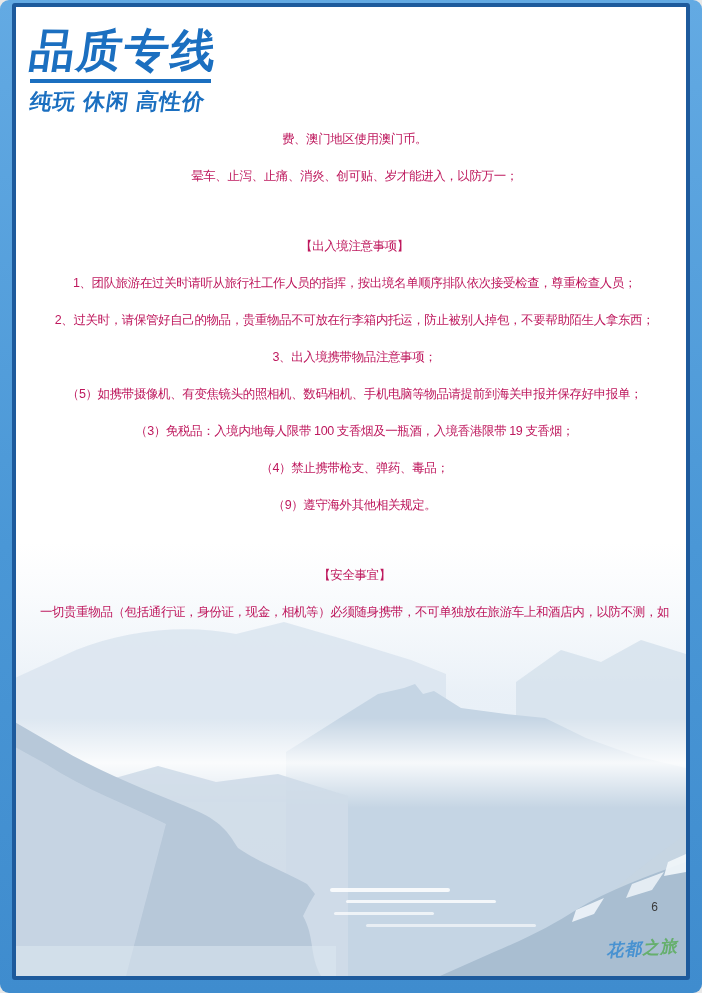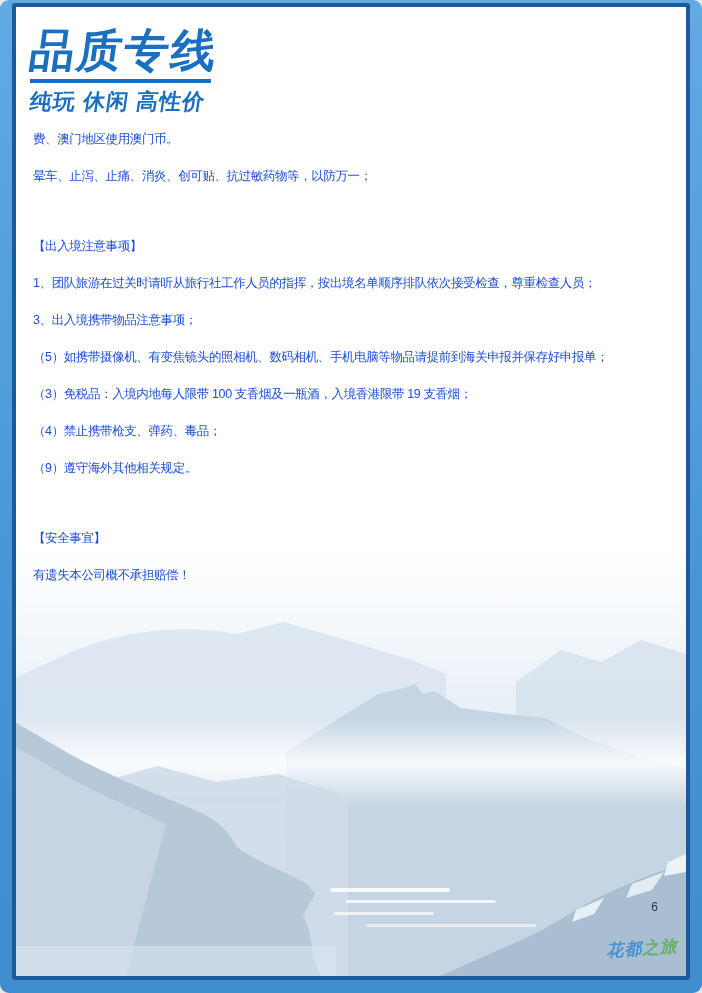--- a/index.html
+++ b/index.html
@@ -22,21 +22,21 @@
   .underline{width:181px;height:4px;background:#1b6fc0;margin-top:3px;}
   .tagline{
     display:inline-block;font-size:22px;font-weight:800;line-height:26px;
     color:#1b6fc0;transform:skewX(-8deg);margin-top:6px;letter-spacing:1px;
   }
   .body{position:relative;z-index:2;margin:6px 10px 0 17px;}
   .section{margin-top:33px;}
   .section:first-child{margin-top:0;}
   .t-line{
     font-size:12.5px;line-height:37px;height:37px;white-space:nowrap;
-    color:#1d4ed8;letter-spacing:-0.4px;overflow:visible;
+    color:#be185d;letter-spacing:-0.4px;overflow:visible;text-align:center;
   }
   .pagenum{position:absolute;right:28px;top:893px;z-index:3;font-size:12px;color:#3a3a3a;}
   .watermark{
     position:absolute;right:8px;bottom:16px;z-index:3;
     font-size:17px;font-weight:700;font-style:italic;transform:rotate(-4deg);
     letter-spacing:1px;opacity:.9;
   }
   .wm1{color:#3e8ed2;}
   .wm2{color:#5fae63;}
 </style>
@@ -92,34 +92,35 @@
 
     <header>
       <div class="title">品质专线</div>
       <div class="underline"></div>
       <div class="tagline">纯玩  休闲  高性价</div>
     </header>
 
     <main class="body" id="sections">
         <section class="section">
           <div class="t-line">费、澳门地区使用澳门币。</div>
-          <div class="t-line">晕车、止泻、止痛、消炎、创可贴、抗过敏药物等，以防万一；</div>
+          <div class="t-line">晕车、止泻、止痛、消炎、创可贴、岁才能进入，以防万一；</div>
         </section>
         <section class="section">
           <div class="t-line">【出入境注意事项】</div>
           <div class="t-line">1、团队旅游在过关时请听从旅行社工作人员的指挥，按出境名单顺序排队依次接受检查，尊重检查人员；</div>
+          <div class="t-line">2、过关时，请保管好自己的物品，贵重物品不可放在行李箱内托运，防止被别人掉包，不要帮助陌生人拿东西；</div>
           <div class="t-line">3、出入境携带物品注意事项；</div>
           <div class="t-line">（5）如携带摄像机、有变焦镜头的照相机、数码相机、手机电脑等物品请提前到海关申报并保存好申报单；</div>
           <div class="t-line">（3）免税品：入境内地每人限带 100 支香烟及一瓶酒，入境香港限带 19 支香烟；</div>
           <div class="t-line">（4）禁止携带枪支、弹药、毒品；</div>
           <div class="t-line">（9）遵守海外其他相关规定。</div>
         </section>
         <section class="section">
           <div class="t-line">【安全事宜】</div>
-          <div class="t-line">有遗失本公司概不承担赔偿！</div>
+          <div class="t-line">一切贵重物品（包括通行证，身份证，现金，相机等）必须随身携带，不可单独放在旅游车上和酒店内，以防不测，如</div>
         </section>
       </main>
 
     <div class="pagenum">6</div>
 
     <div class="watermark">
       <span class="wm1">花都</span><span class="wm2">之旅</span>
     </div>
 
   </div>

